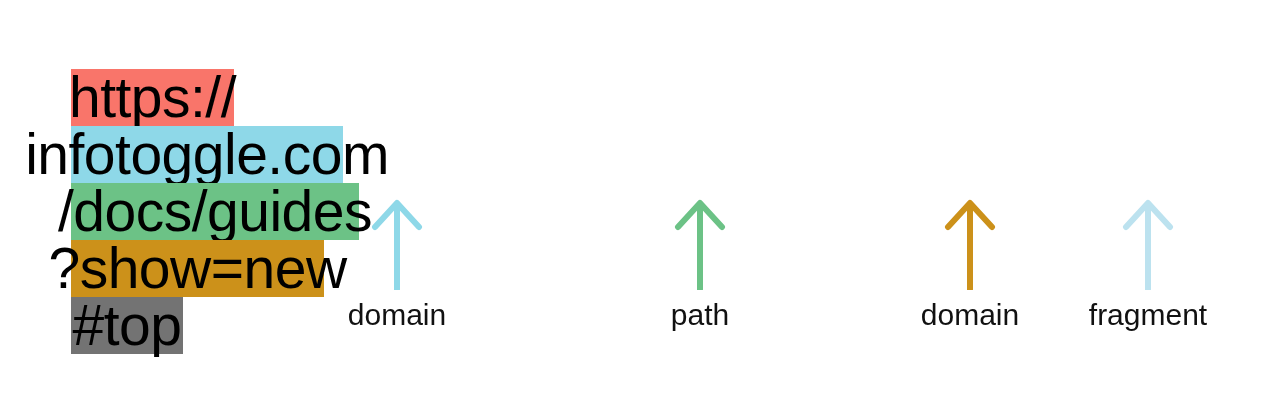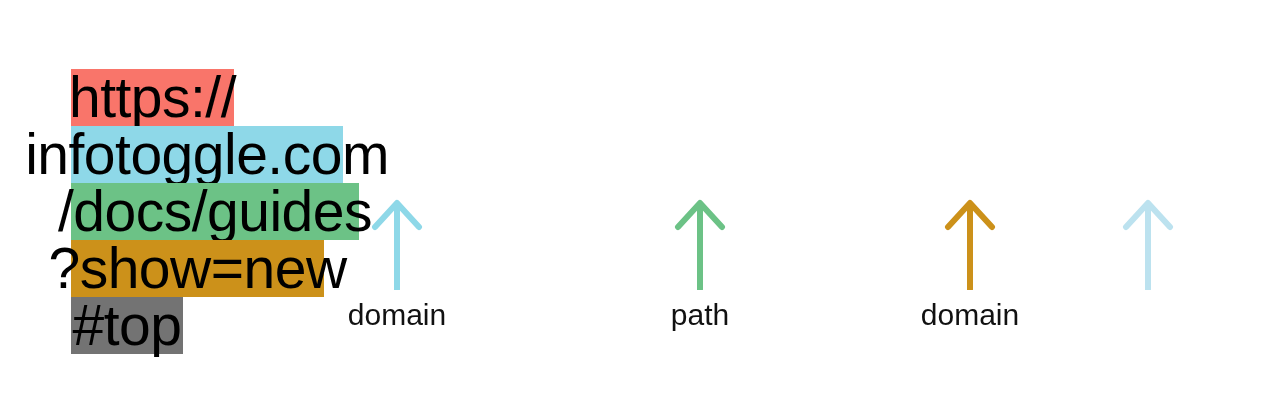--- a/index.html
+++ b/index.html
@@ -118,15 +118,16 @@
     <svg width="60" height="95" viewBox="0 0 60 95">
       <path class="arrow-stroke" d="M30 94 L30 10 M8 32 L30 8 L52 32" fill="none" stroke-width="6" stroke-linecap="round" stroke-linejoin="round" stroke="#cc911a"></path>
     </svg>
     <span class="pointer-label">domain</span>
   </div>
 
   <div class="pointer" id="ptr-fragment" style="left: 1148px;">
     <svg width="60" height="95" viewBox="0 0 60 95">
       <path class="arrow-stroke" d="M30 94 L30 10 M8 32 L30 8 L52 32" fill="none" stroke-width="6" stroke-linecap="round" stroke-linejoin="round" stroke="#bce2ef"></path>
     </svg>
+    <span class="pointer-label">fragment</span>
   </div>
 
 </div>
 
 </body></html>

